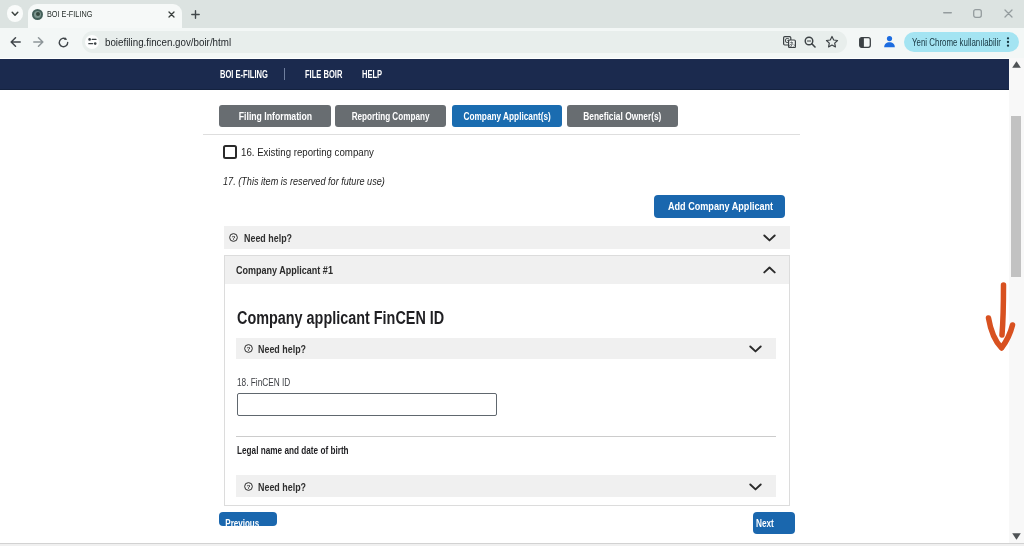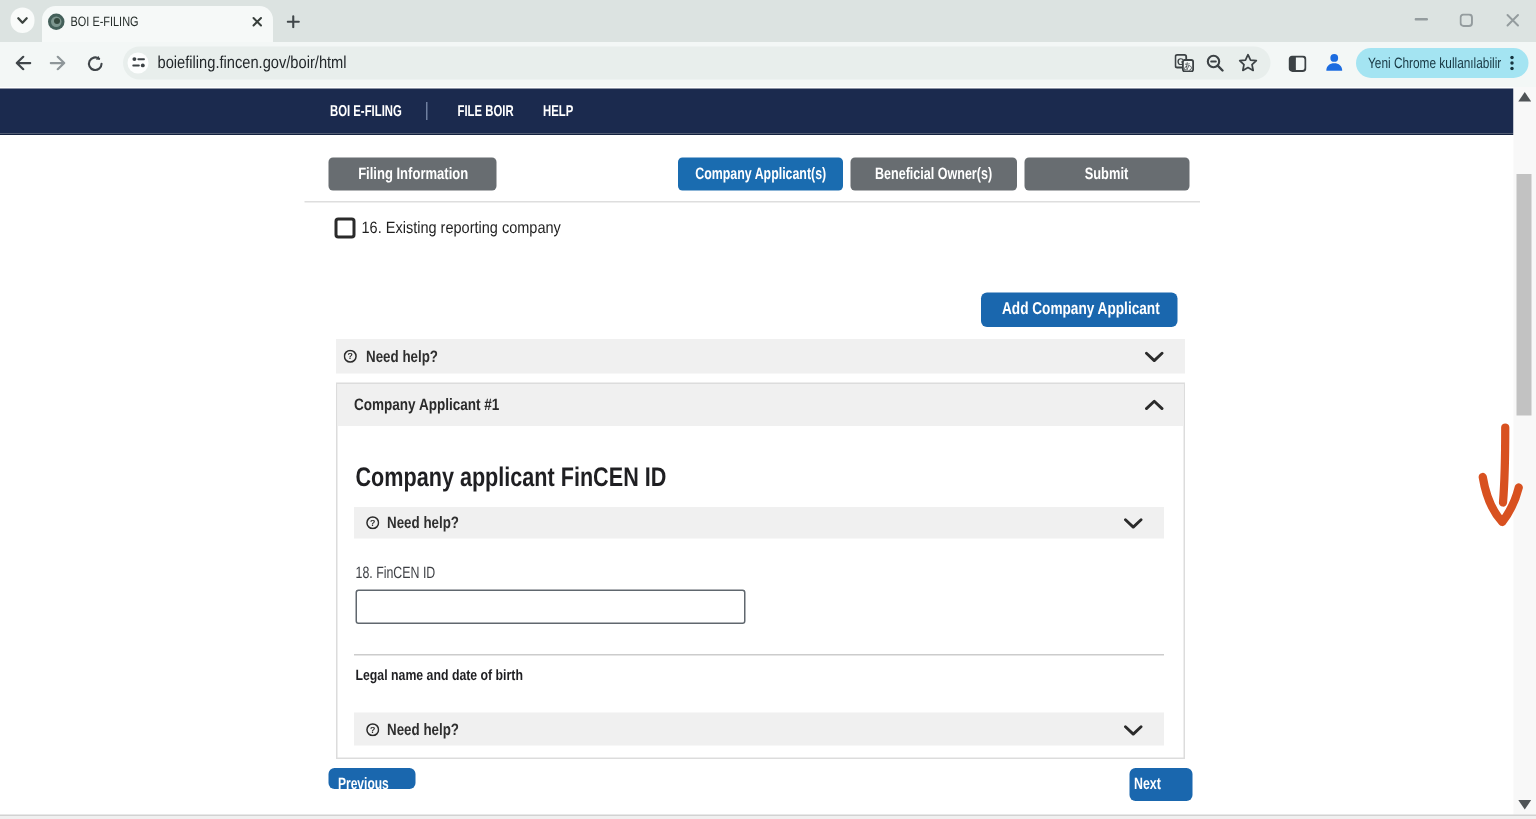--- a/index.html
+++ b/index.html
@@ -112,34 +112,35 @@
   <div class="abs" style="left:0;top:58.5px;width:1009px;height:30px;background:#1b2a4e;"></div>
     <div class="abs" style="left:0;top:88.5px;width:1009px;height:1px;background:#14223f;"></div>
   <div class="abs" style="left:220px;top:67.5px;font-size:10.5px;font-weight:bold;color:#ffffff;"><span class="sx" style="--k:0.72">BOI E-FILING</span></div>
   <div class="abs" style="left:284px;top:67.5px;width:1px;height:12px;background:#6f7f9f;"></div>
   <div class="abs" style="left:304.5px;top:67.5px;font-size:10.5px;font-weight:bold;color:#ffffff;"><span class="sx" style="--k:0.72">FILE BOIR</span></div>
   <div class="abs" style="left:362px;top:67.5px;font-size:10.5px;font-weight:bold;color:#ffffff;"><span class="sx" style="--k:0.72">HELP</span></div>
 
   <div class="tabbtn" style="left:219px;width:112px;">
       <span class="sxc" style="--k:0.79">Filing Information</span>
     </div>
+  <div class="tabbtn" style="left:335px;width:111px;">
+      <span class="sxc" style="--k:0.74">Reporting Company</span>
+    </div>
   <div class="tabbtn" style="left:452px;width:110px;background:#1a6cb0;">
       <span class="sxc" style="--k:0.75">Company Applicant(s)</span>
     </div>
   <div class="tabbtn" style="left:567px;width:111px;text-align:right;">
       <span class="sxc" style="--k:0.76">Beneficial Owner(s)</span>
     </div>
-  <div class="tabbtn" style="left:683px;width:110px;">
-      <span class="sxc" style="--k:0.78">Submit</span>
-    </div>
   <div class="abs" style="left:203px;top:134px;width:597px;height:1px;background:#dedede;"></div>
 
   <div class="abs" style="left:223px;top:144.5px;width:14px;height:14px;border:2px solid #2a2a2a;border-radius:2.5px;background:#fff;"></div>
   <div class="abs" style="left:241px;top:146px;font-size:11px;color:#1f1f1f;"><span class="sx" style="--k:0.88">16. Existing reporting company</span></div>
 
+  <div class="abs" style="left:223px;top:174.5px;font-size:11px;font-style:italic;color:#1f1f1f;"><span class="sx" style="--k:0.83">17. (This item is reserved for future use)</span></div>
 
   <div class="bluebtn" style="left:654px;top:195px;width:131px;height:23px;font-size:11.5px;line-height:23px;"><span class="sxc" style="--k:0.79">Add Company Applicant</span></div>
 
   <div class="helpbar" style="left:224px;top:226px;width:566px;height:23px;"></div>
   <svg class="abs" style="left:229px;top:233px" width="9" height="9" viewBox="0 0 10 10">
       <circle cx="5" cy="5" r="4.3" fill="none" stroke="#2b2b2b" stroke-width="1.1"></circle>
       <text x="5" y="7.3" font-size="6.5" font-weight="bold" fill="#2b2b2b" text-anchor="middle" font-family="Liberation Sans">?</text>
     </svg>
   <div class="abs" style="left:244px;top:232px;font-size:11px;font-weight:bold;color:#2f2f2f;"><span class="sx" style="--k:0.81">Need help?</span></div>
   <svg class="abs" style="left:763px;top:233.5px" width="13" height="8" viewBox="0 0 13 8">

